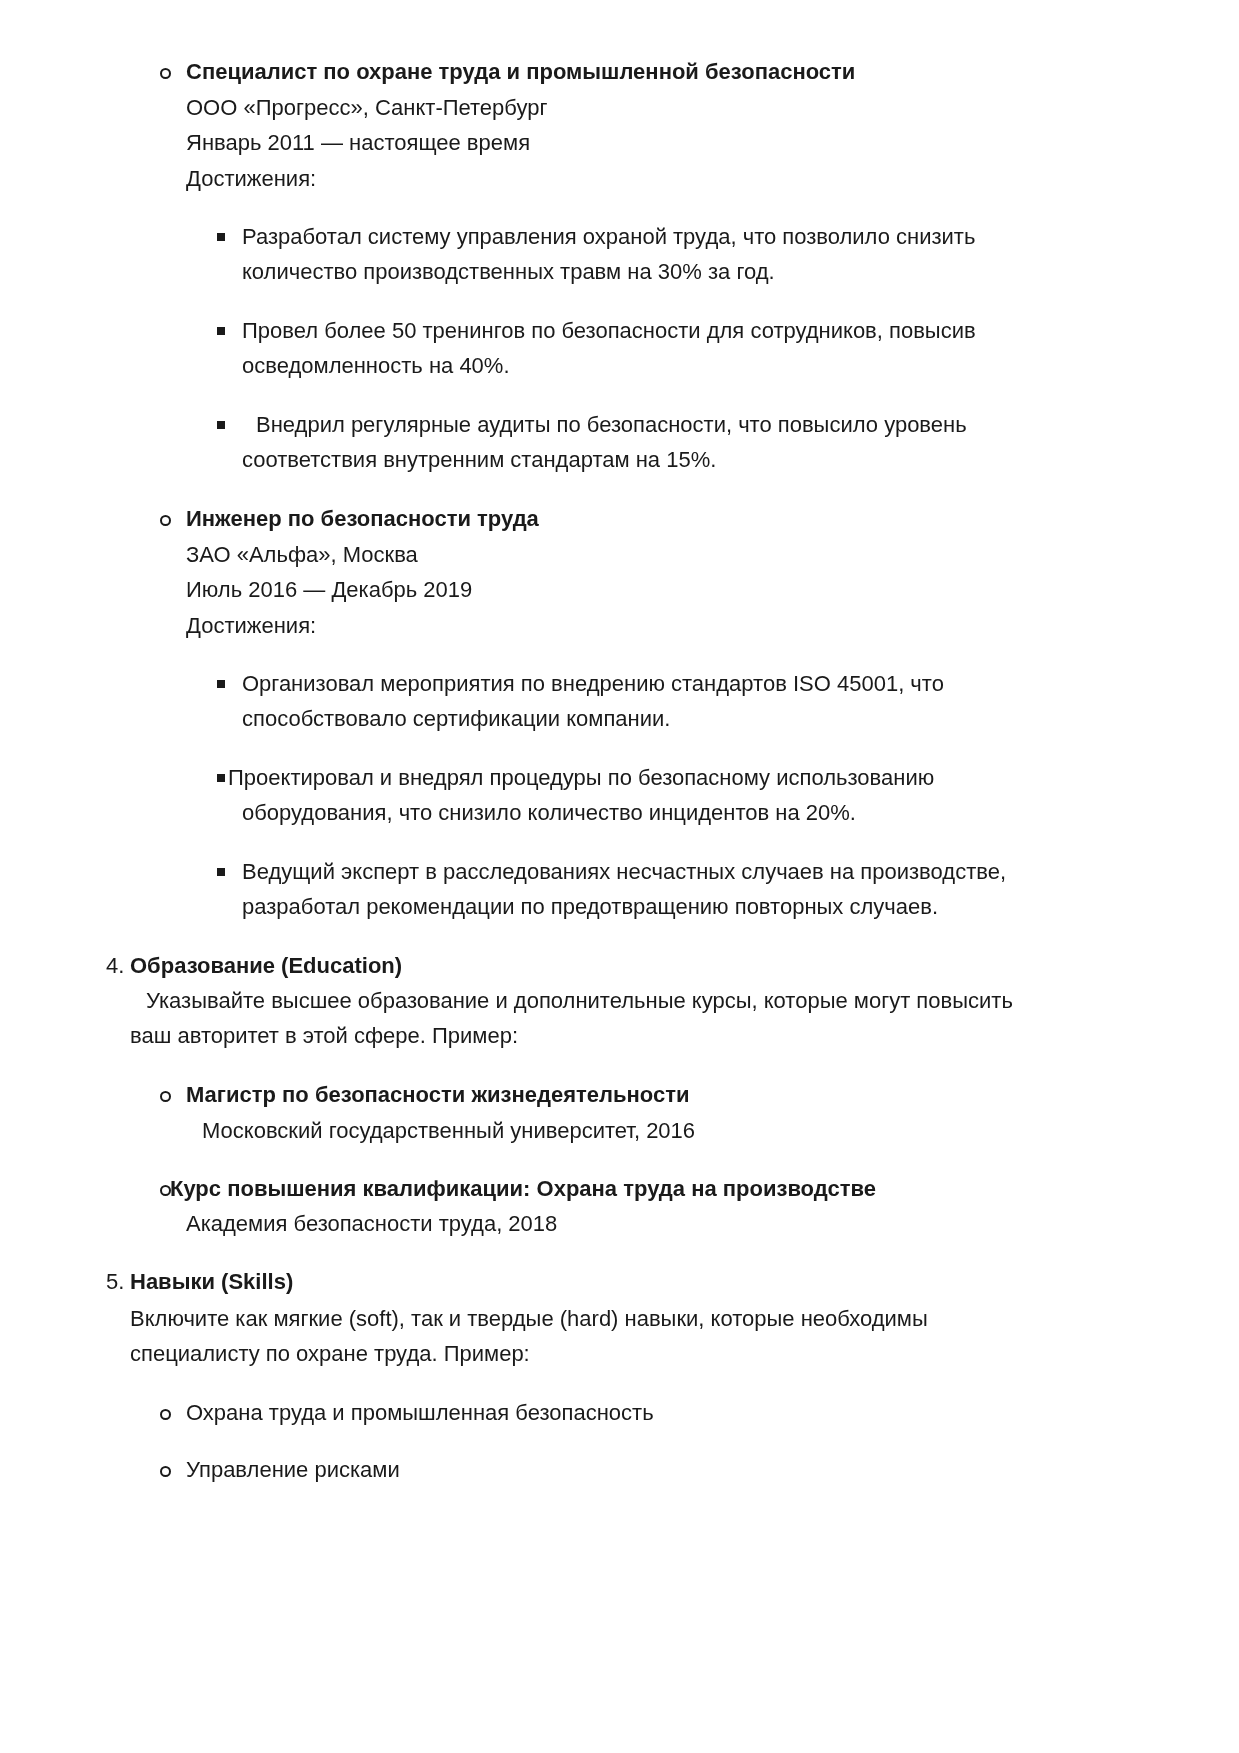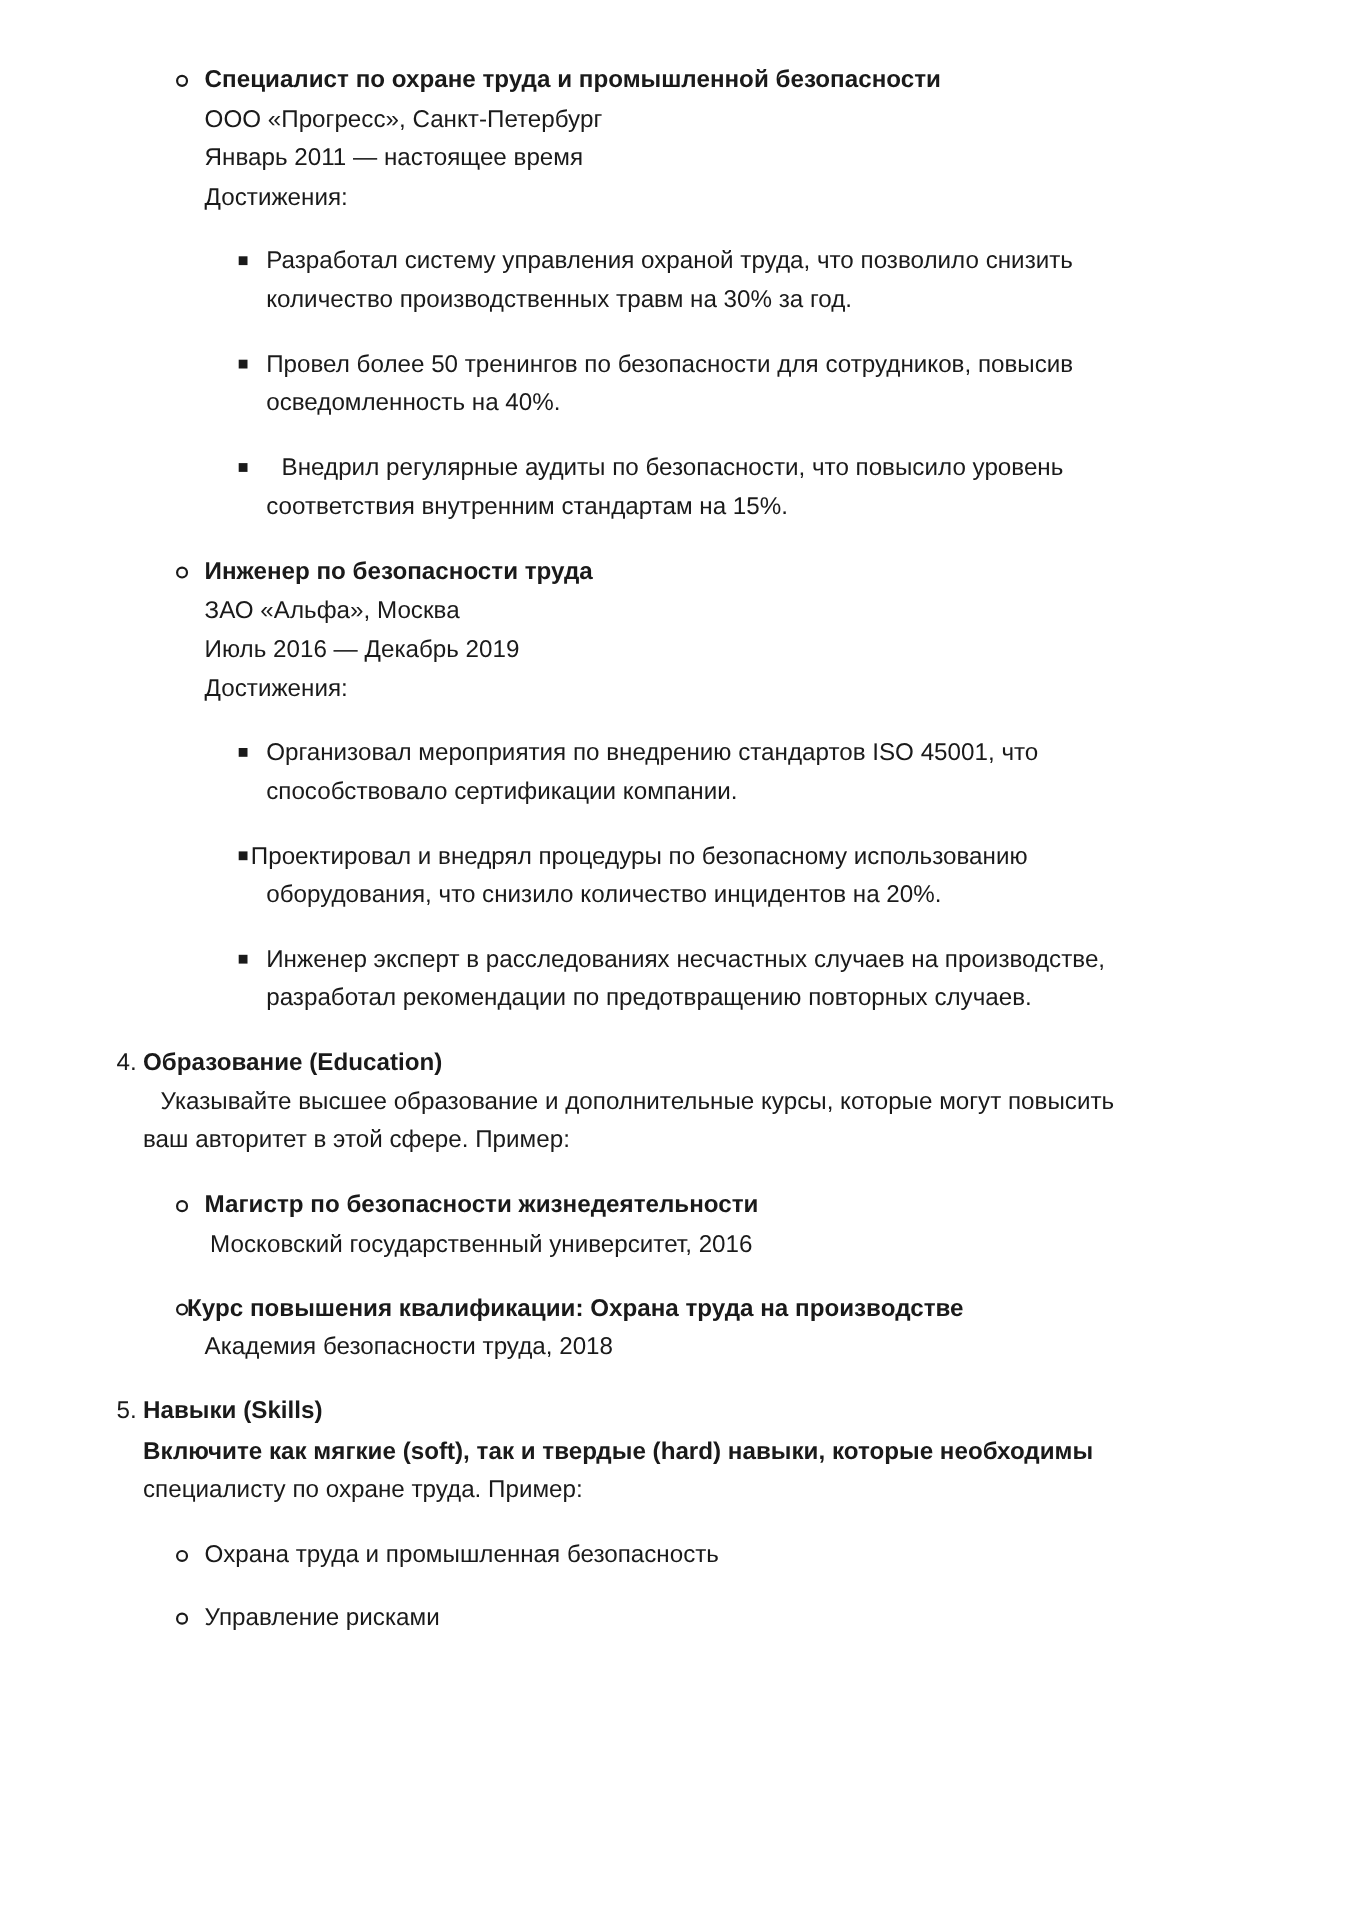--- a/index.html
+++ b/index.html
@@ -53,43 +53,43 @@
 
     <span class="square-bullet" style="left:217px; top:680px;"></span>
     <div class="line" style="left:242px; top:669px;">Организовал мероприятия по внедрению стандартов ISO 45001, что</div>
     <div class="line" style="left:242px; top:704px;">способствовало сертификации компании.</div>
 
     <span class="square-bullet" style="left:217px; top:774px;"></span>
     <div class="line" style="left:228px; top:763px;">Проектировал и внедрял процедуры по безопасному использованию</div>
     <div class="line" style="left:242px; top:798px;">оборудования, что снизило количество инцидентов на 20%.</div>
 
     <span class="square-bullet" style="left:217px; top:868px;"></span>
-    <div class="line" style="left:242px; top:857px;">Инженер эксперт в расследованиях несчастных случаев на производстве,</div>
+    <div class="line" style="left:242px; top:857px;">Ведущий эксперт в расследованиях несчастных случаев на производстве,</div>
     <div class="line" style="left:242px; top:892px;">разработал рекомендации по предотвращению повторных случаев.</div>
   </div>
 
   <div>
     <div class="line" style="left:106px; top:951px;">4.</div>
     <div class="line bold" style="left:130px; top:951px;">Образование (Education)</div>
     <div class="line" style="left:146px; top:986px;">Указывайте высшее образование и дополнительные курсы, которые могут повысить</div>
     <div class="line" style="left:130px; top:1021px;">ваш авторитет в этой сфере. Пример:</div>
 
     <span class="circle-bullet" style="left:160px; top:1091px;"></span>
     <div class="line bold" style="left:186px; top:1080px;">Магистр по безопасности жизнедеятельности</div>
-    <div class="line" style="left:191px; top:1116px;">Московский государственный университет, 2016</div>
+    <div class="line" style="left:202px; top:1116px;">Московский государственный университет, 2016</div>
 
     <span class="circle-bullet" style="left:160px; top:1185px;"></span>
     <div class="line bold" style="left:170px; top:1174px;">Курс повышения квалификации: Охрана труда на производстве</div>
     <div class="line" style="left:186px; top:1209px;">Академия безопасности труда, 2018</div>
   </div>
 
   <div>
     <div class="line" style="left:106px; top:1267px;">5.</div>
     <div class="line bold" style="left:130px; top:1267px;">Навыки (Skills)</div>
-    <div class="line" style="left:130px; top:1304px;font-weight:bold;">Включите как мягкие (soft), так и твердые (hard) навыки, которые необходимы</div>
+    <div class="line" style="left:130px; top:1304px;">Включите как мягкие (soft), так и твердые (hard) навыки, которые необходимы</div>
     <div class="line" style="left:130px; top:1339px;">специалисту по охране труда. Пример:</div>
 
     <span class="circle-bullet" style="left:160px; top:1409px;"></span>
     <div class="line" style="left:186px; top:1398px;">Охрана труда и промышленная безопасность</div>
 
     <span class="circle-bullet" style="left:160px; top:1466px;"></span>
     <div class="line" style="left:186px; top:1455px;">Управление рисками</div>
   </div>
 
 </div>

